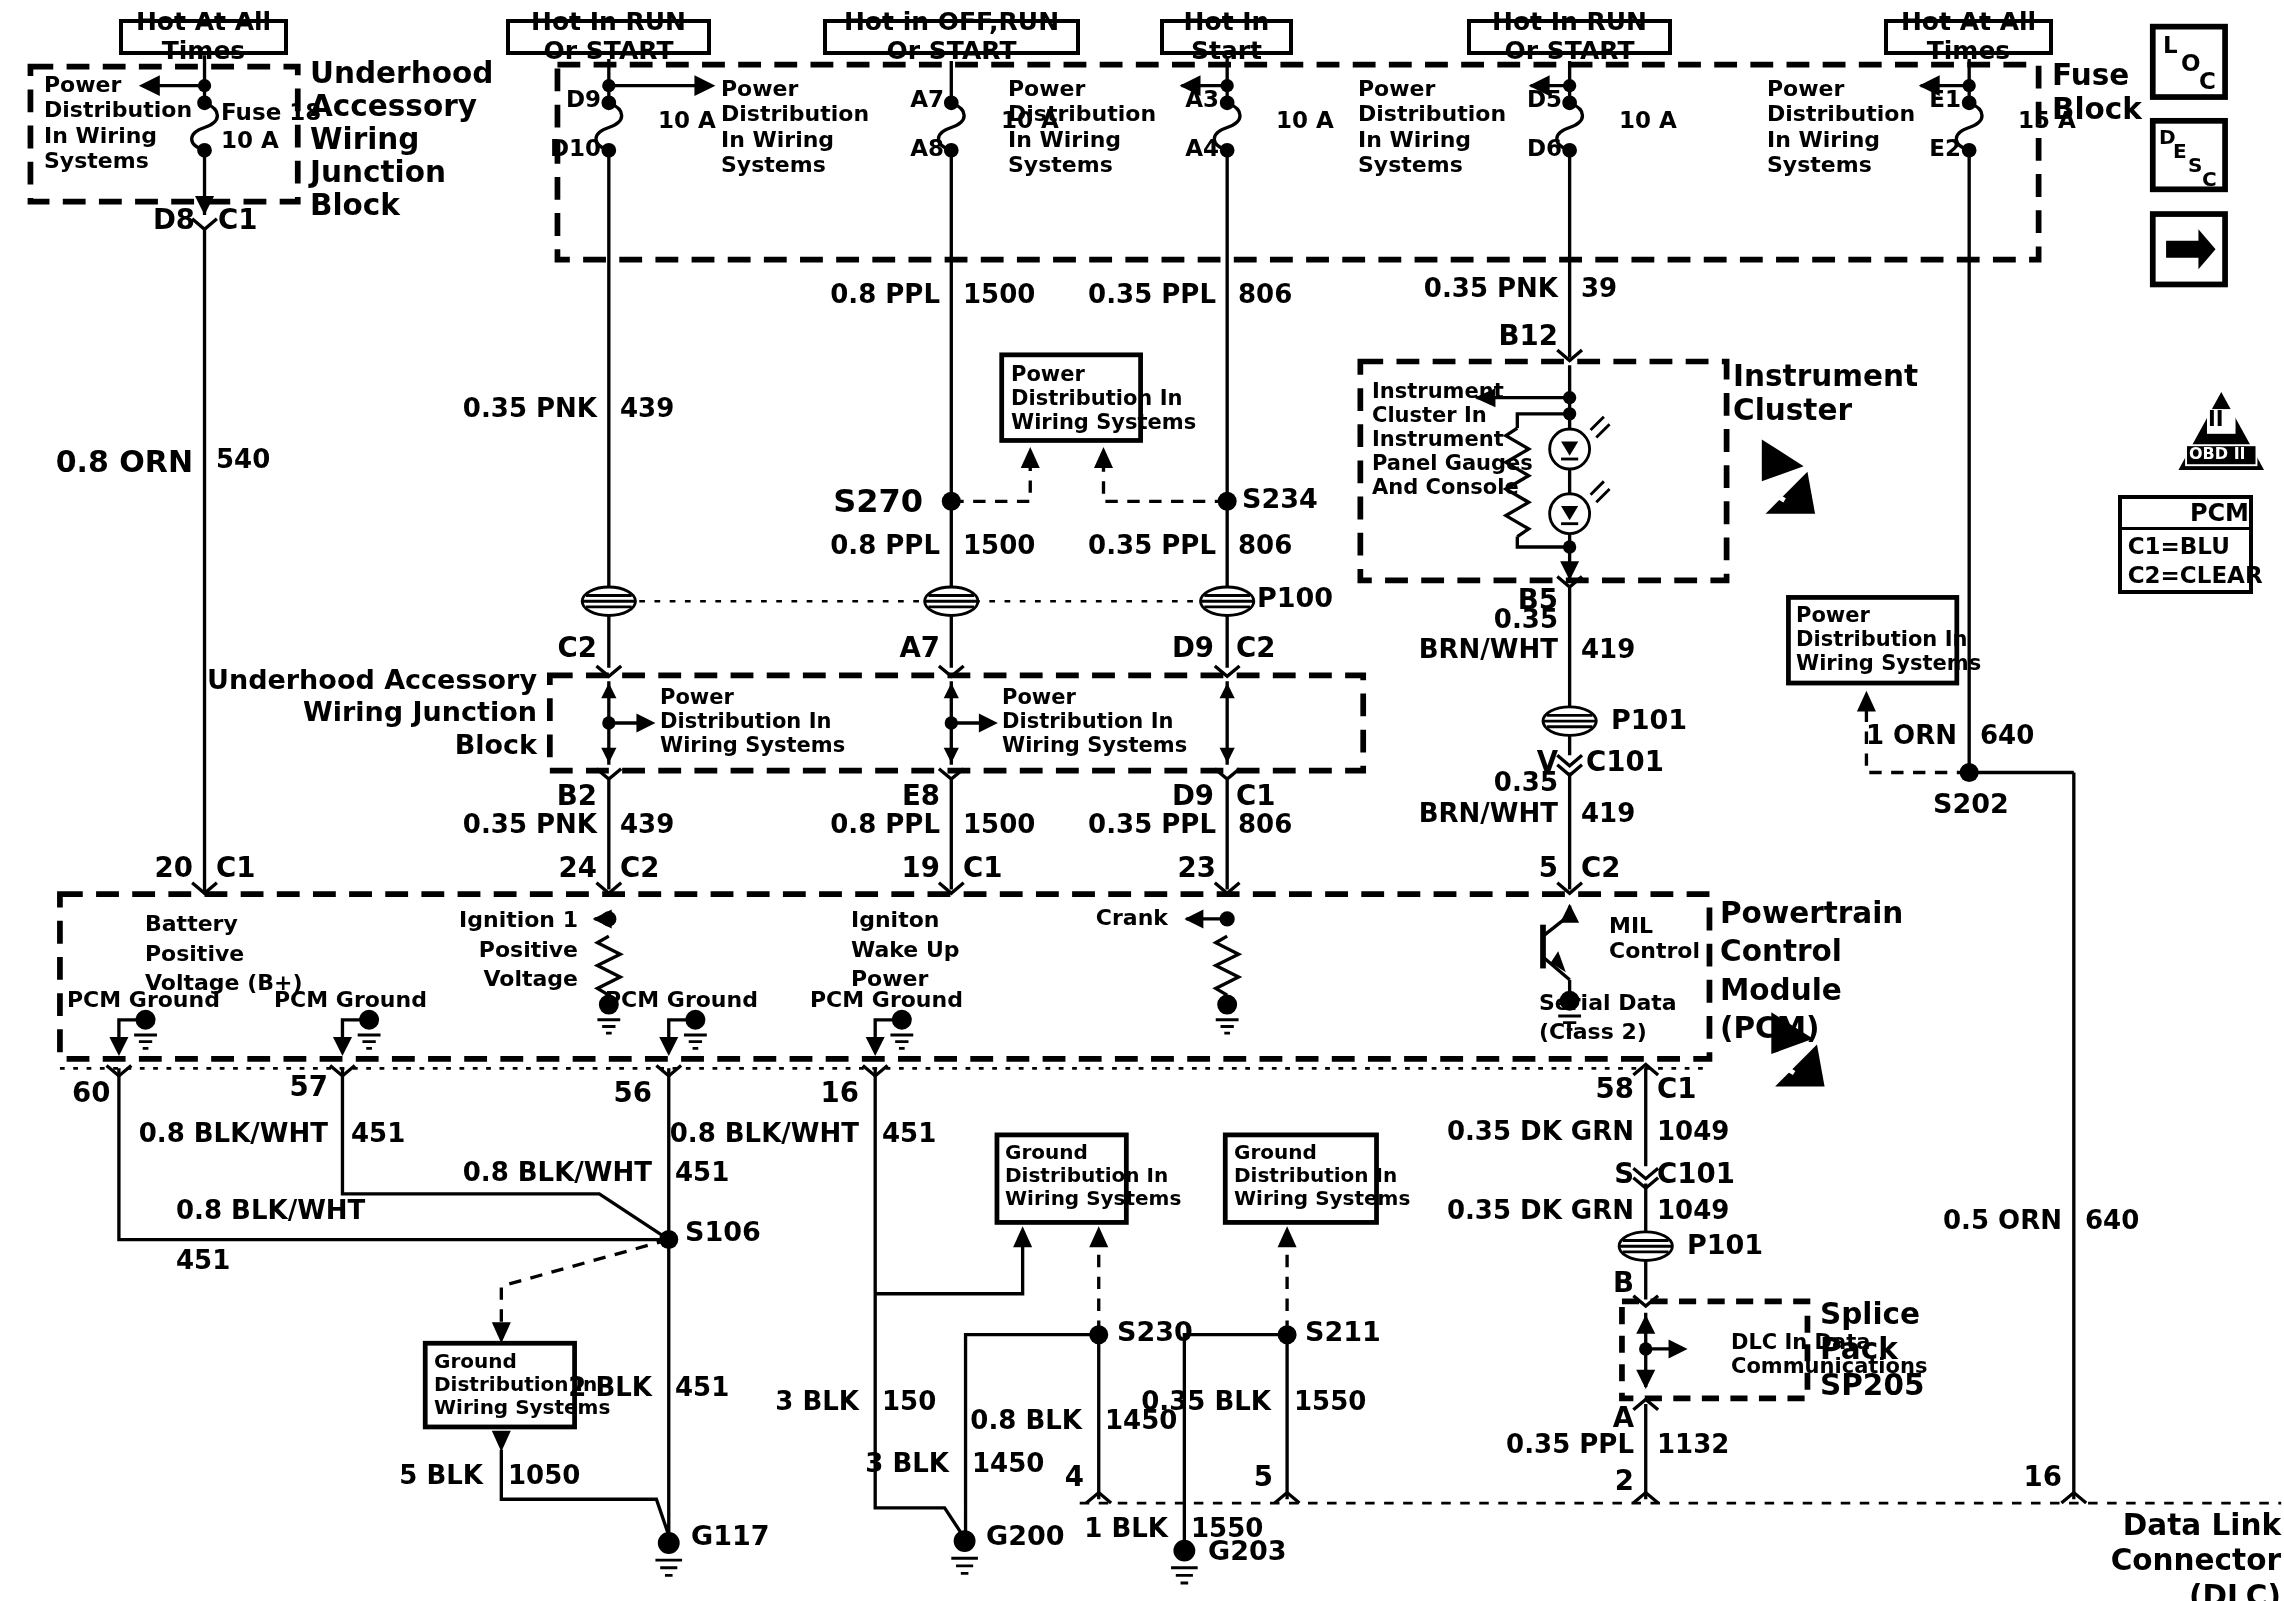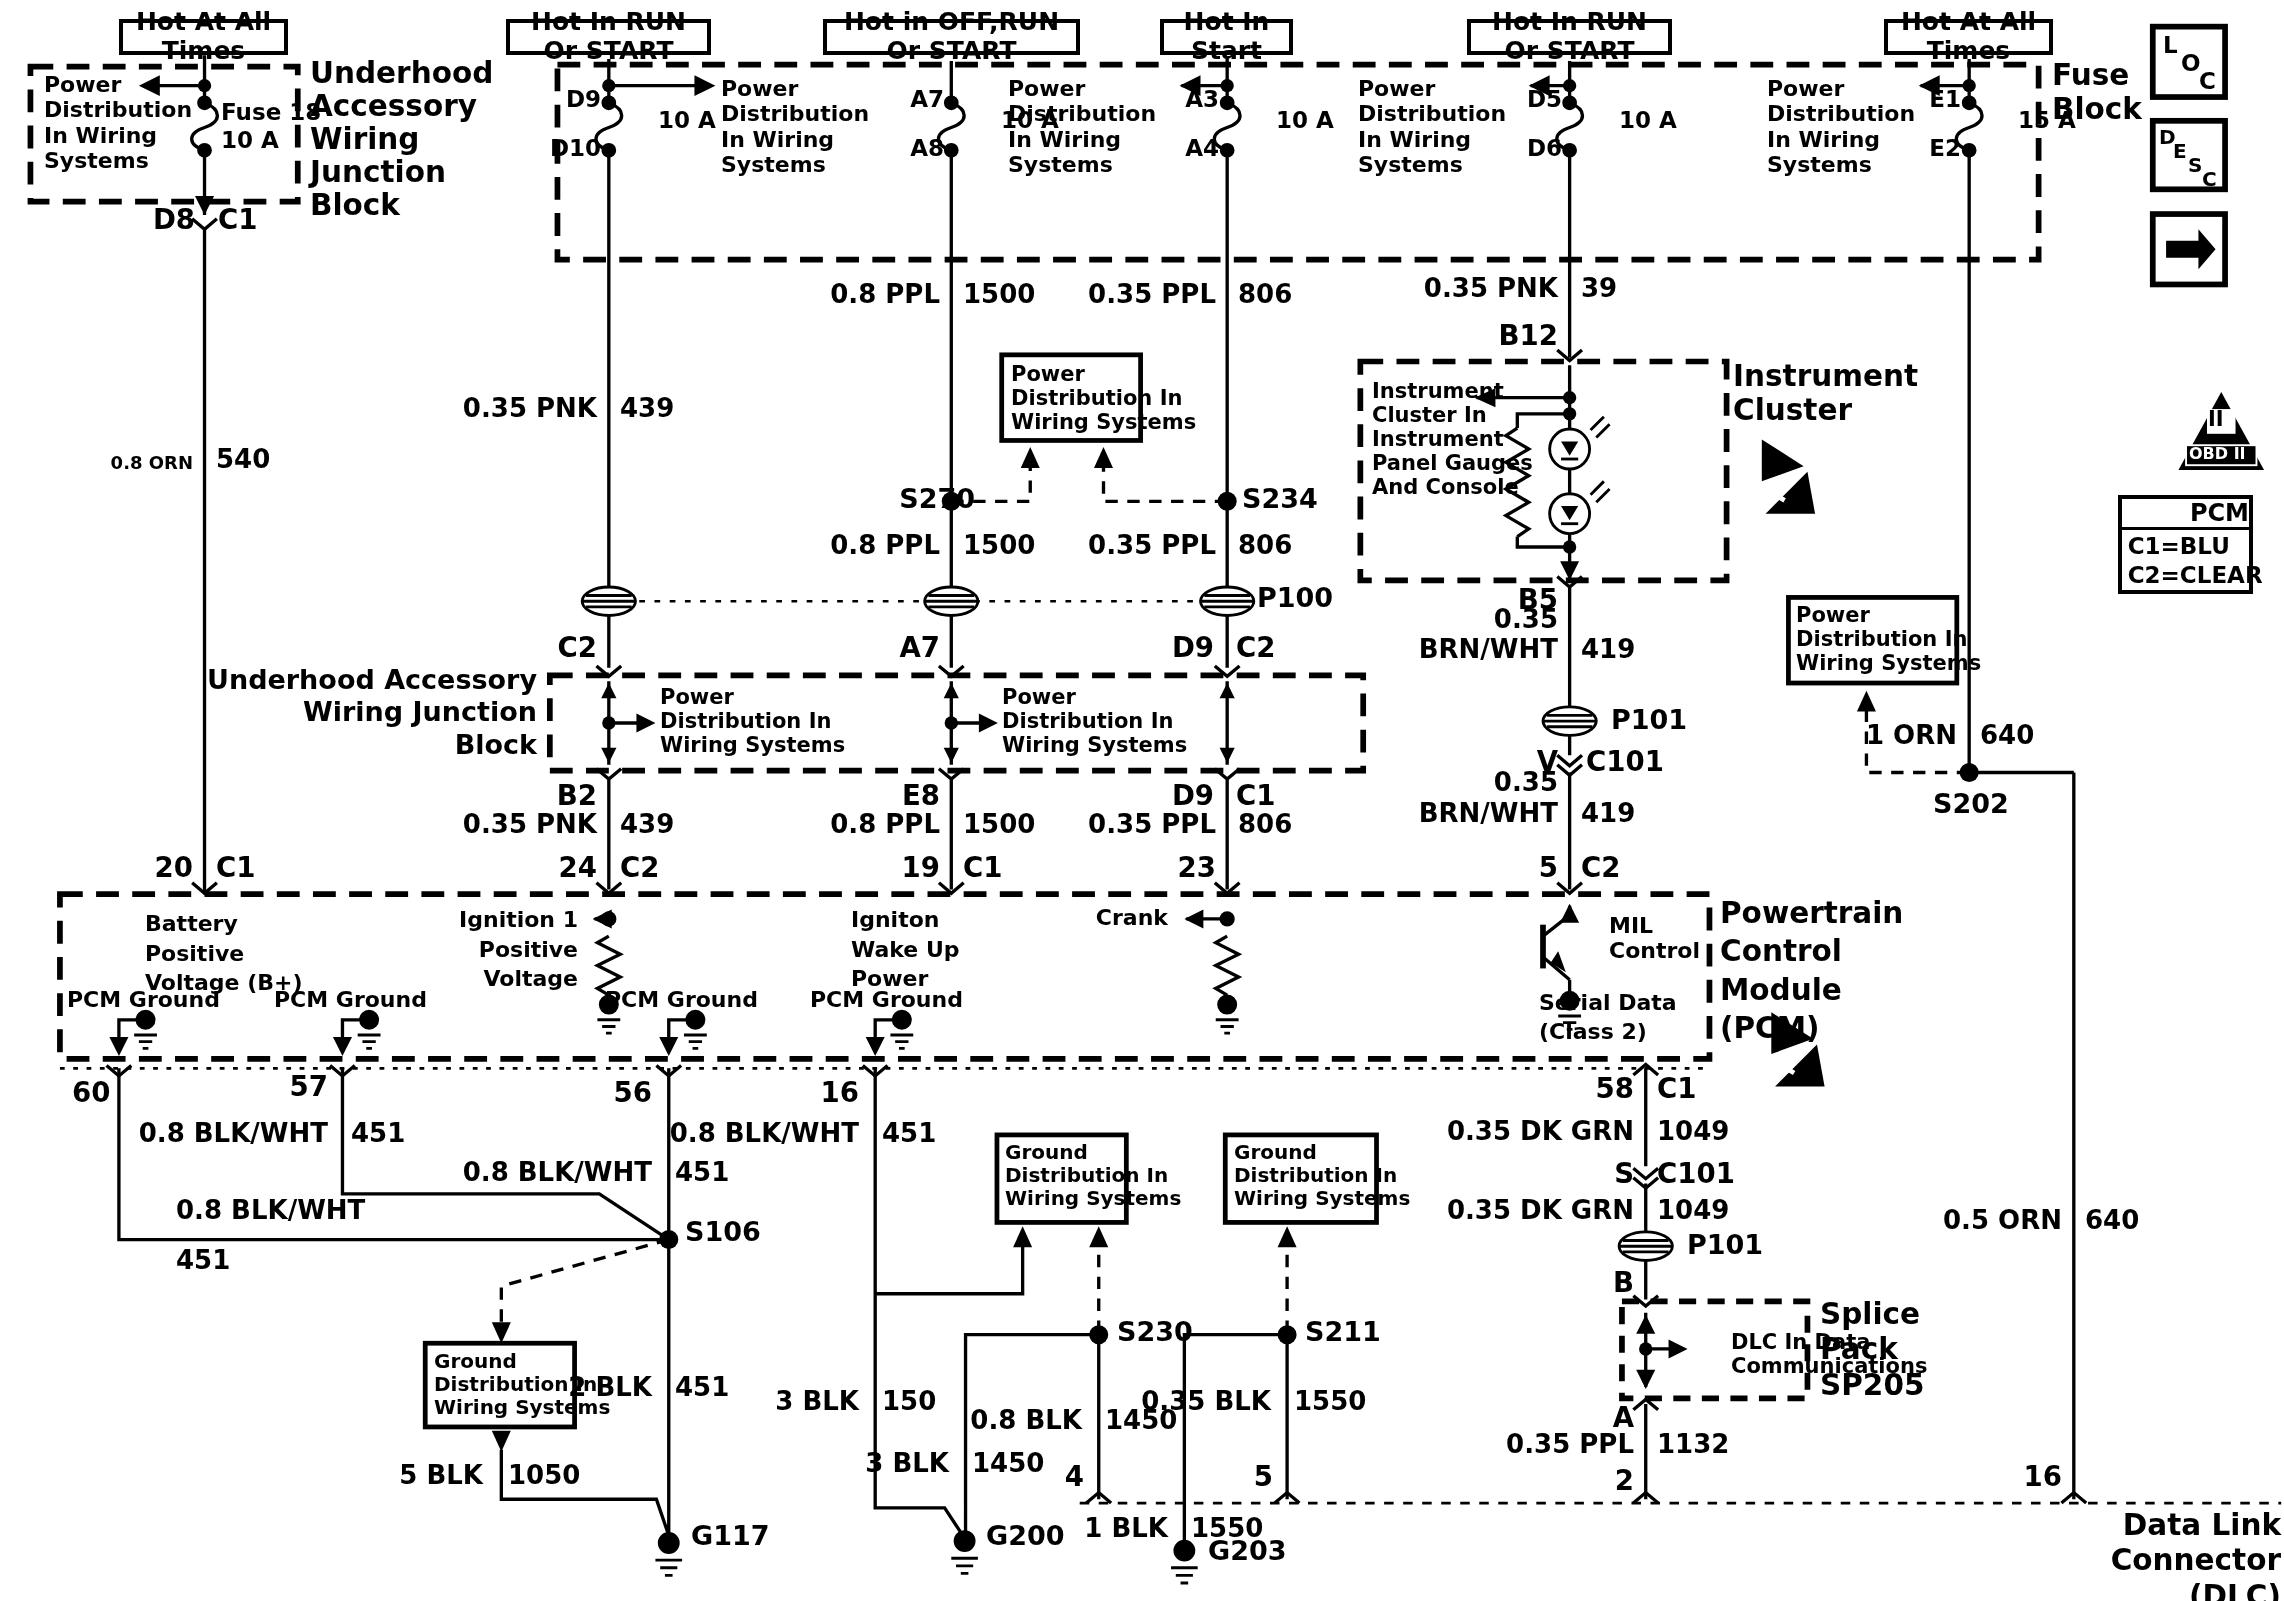--- a/index.html
+++ b/index.html
@@ -417,21 +417,21 @@
 Wiring Systems</div>
     <div class="lbl" style="left: 1234px; top: 1141px; font-size: 20px;">Ground
 Distribution In
 Wiring Systems</div>
     <div class="lbl" style="left: 434px; top: 1350px; font-size: 20px;">Ground
 Distribution In
 Wiring Systems</div>
     <div class="lbl" style="left: 1796px; top: 603px; font-size: 21px;">Power
 Distribution In
 Wiring Systems</div>
-    <div class="lbl r" style="left: 193px; top: 445px; font-size: 18px; margin-top: 8px;">0.8 ORN</div>
+    <div class="lbl r" style="left: 193px; top: 445px; font-size: 30px;">0.8 ORN</div>
     <div class="lbl" style="left: 216px; top: 445px; font-size: 26px;">540</div>
     <div class="lbl r" style="left: 597px; top: 394px; font-size: 26px;">0.35 PNK</div>
     <div class="lbl" style="left: 620px; top: 394px; font-size: 26px;">439</div>
     <div class="lbl r" style="left: 597px; top: 810px; font-size: 26px;">0.35 PNK</div>
     <div class="lbl" style="left: 620px; top: 810px; font-size: 26px;">439</div>
     <div class="lbl r" style="left: 940px; top: 280px; font-size: 26px;">0.8 PPL</div>
     <div class="lbl" style="left: 963px; top: 280px; font-size: 26px;">1500</div>
     <div class="lbl r" style="left: 940px; top: 531px; font-size: 26px;">0.8 PPL</div>
     <div class="lbl" style="left: 963px; top: 531px; font-size: 26px;">1500</div>
     <div class="lbl r" style="left: 940px; top: 810px; font-size: 26px;">0.8 PPL</div>
@@ -529,21 +529,21 @@
     <div class="lbl r" style="left: 1634px; top: 1267px; font-size: 27.6px;">B</div>
     <div class="lbl r" style="left: 1634px; top: 1402px; font-size: 27.6px;">A</div>
     <div class="lbl r" style="left: 1634px; top: 1465px; font-size: 27.6px;">2</div>
     <div class="lbl" style="left: 72px; top: 1077px; font-size: 27.6px;">60</div>
     <div class="lbl r" style="left: 328px; top: 1071px; font-size: 27.6px;">57</div>
     <div class="lbl r" style="left: 652px; top: 1077px; font-size: 27.6px;">56</div>
     <div class="lbl r" style="left: 859px; top: 1077px; font-size: 27.6px;">16</div>
     <div class="lbl r" style="left: 1084px; top: 1461px; font-size: 27.6px;">4</div>
     <div class="lbl r" style="left: 1273px; top: 1461px; font-size: 27.6px;">5</div>
     <div class="lbl r" style="left: 2062px; top: 1461px; font-size: 27.6px;">16</div>
-    <div class="lbl r" style="left: 975px; top: 483px; font-size: 27px;">S270</div>
+    <div class="lbl r" style="left: 923px; top: 483px; font-size: 32px;">S270</div>
     <div class="lbl" style="left: 1242px; top: 483px; font-size: 27px;">S234</div>
     <div class="lbl" style="left: 1933px; top: 788px; font-size: 27px;">S202</div>
     <div class="lbl" style="left: 685px; top: 1216px; font-size: 27px;">S106</div>
     <div class="lbl" style="left: 1117px; top: 1316px; font-size: 27px;">S230</div>
     <div class="lbl" style="left: 1305px; top: 1316px; font-size: 27px;">S211</div>
     <div class="lbl" style="left: 691px; top: 1520px; font-size: 27px;">G117</div>
     <div class="lbl" style="left: 986px; top: 1520px; font-size: 27px;">G200</div>
     <div class="lbl" style="left: 1208px; top: 1535px; font-size: 27px;">G203</div>
     <div class="lbl" style="left: 1257px; top: 582px; font-size: 27px;">P100</div>
     <div class="lbl" style="left: 1611px; top: 704px; font-size: 27px;">P101</div>

